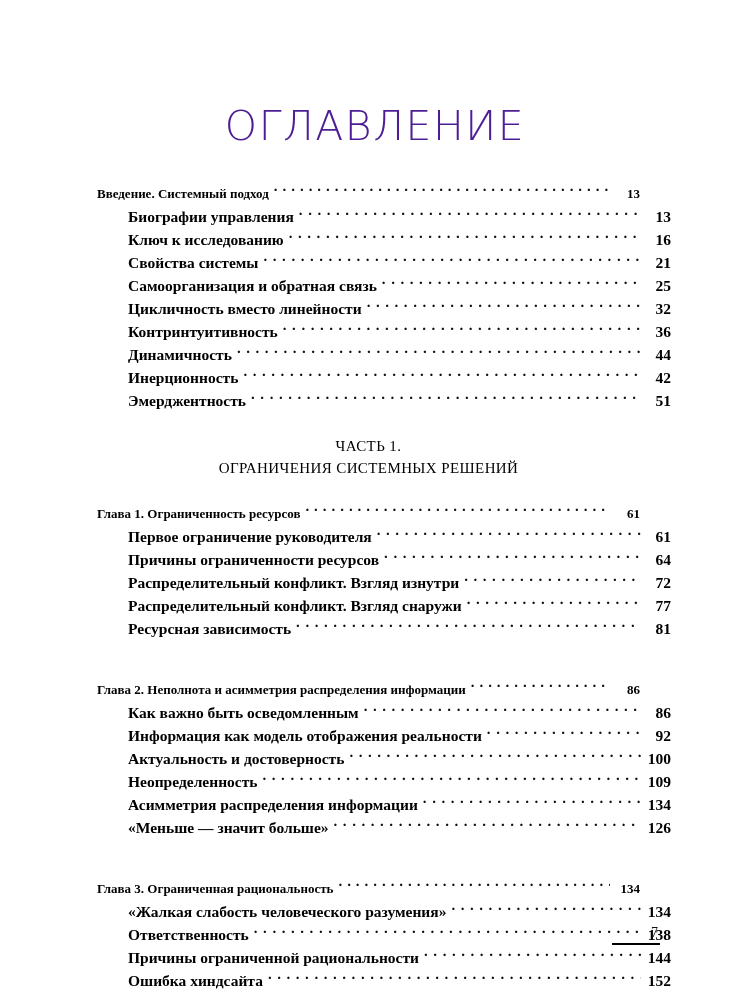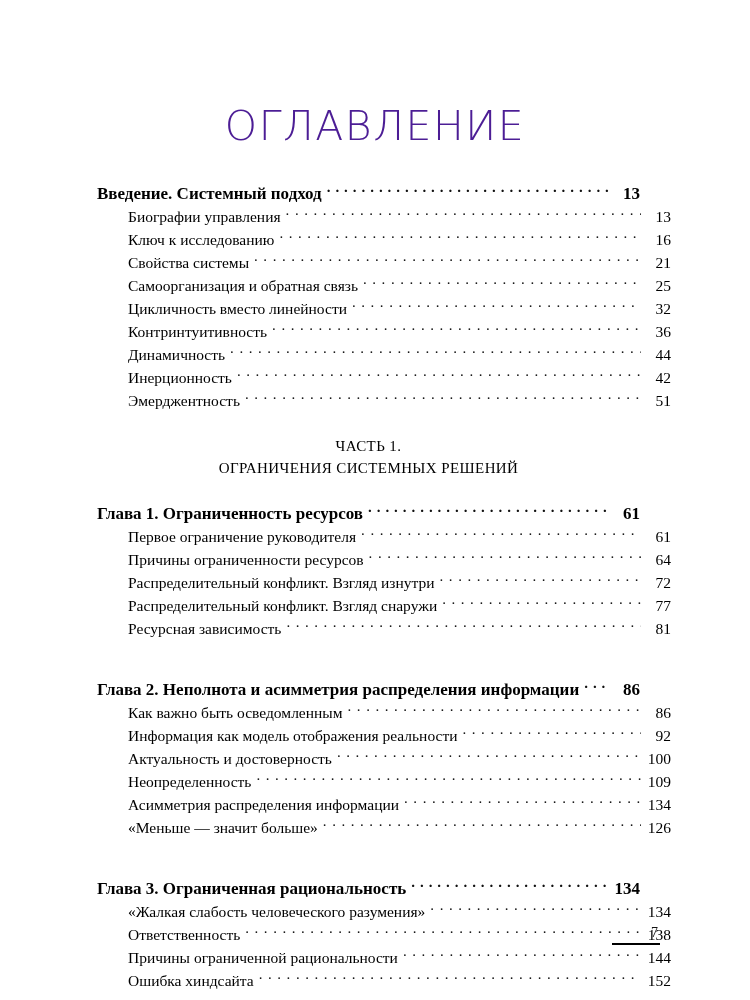--- a/index.html
+++ b/index.html
@@ -82,28 +82,28 @@
   }
   .entry .pageno {
     flex: 0 0 auto;
     text-align: right;
     min-width: 26px;
     padding-left: 4px;
   }
 
   .entry.chapter {
     font-weight: bold;
-    font-size: 17px;
+    font-size: 13px;
   }
   .entry.chapter .leader::before {
     letter-spacing: 0.6px;
   }
   .entry.sub {
     padding-left: 31px;
-    font-weight: normal;
+    font-weight: bold;
   }
   .entry.sub .leader::before {
     letter-spacing: 0.9px;
   }
 
   
   .group { margin: 0; }
   .group + .group { margin-top: 38px; }
 
   

